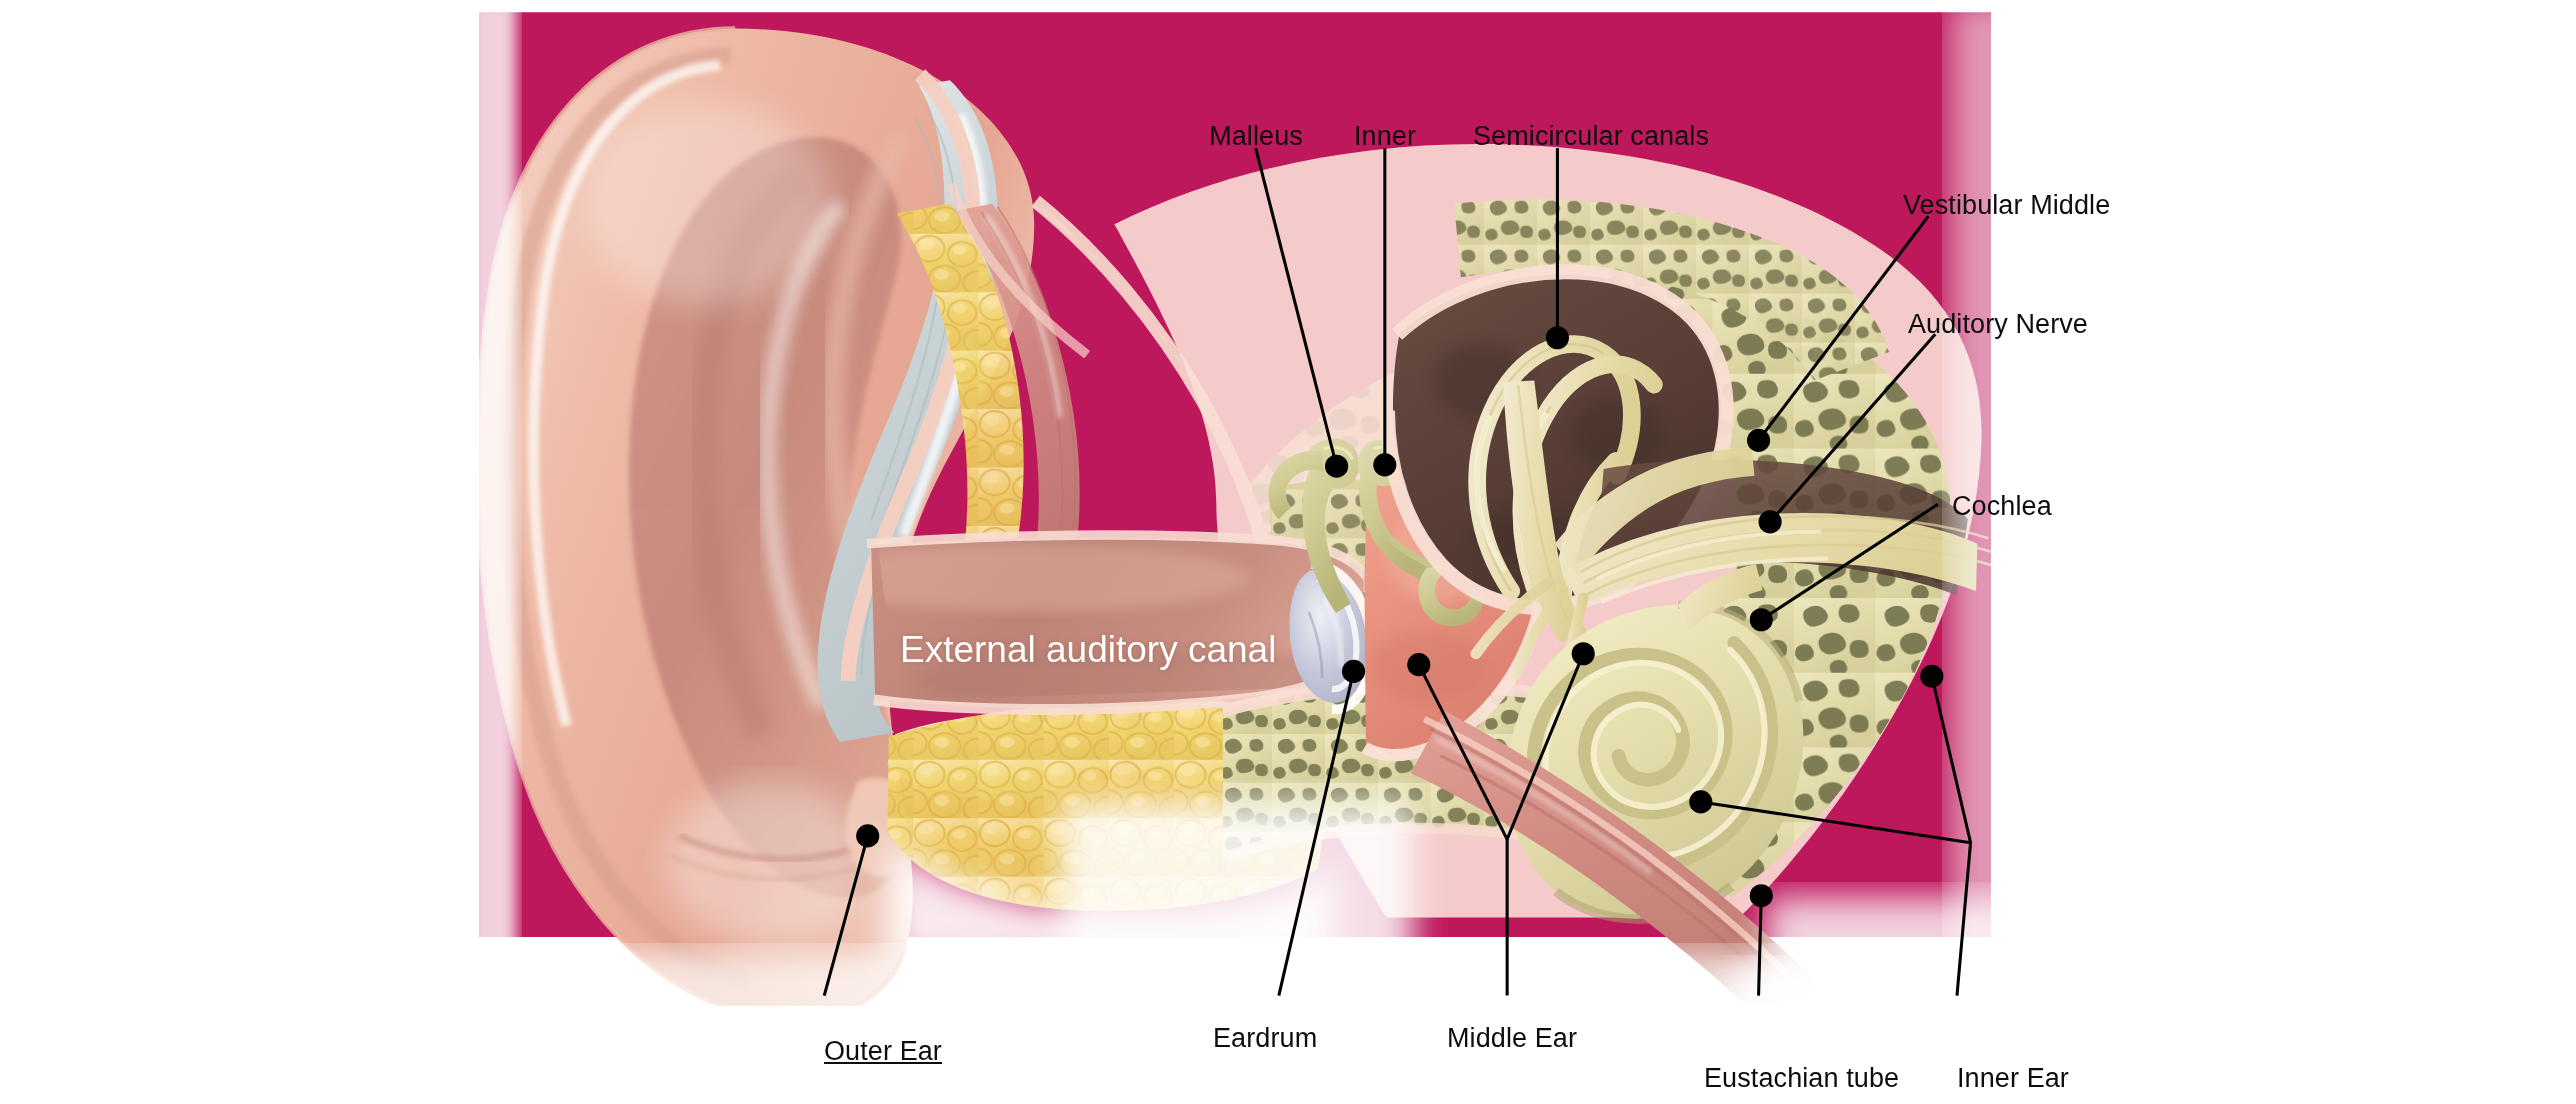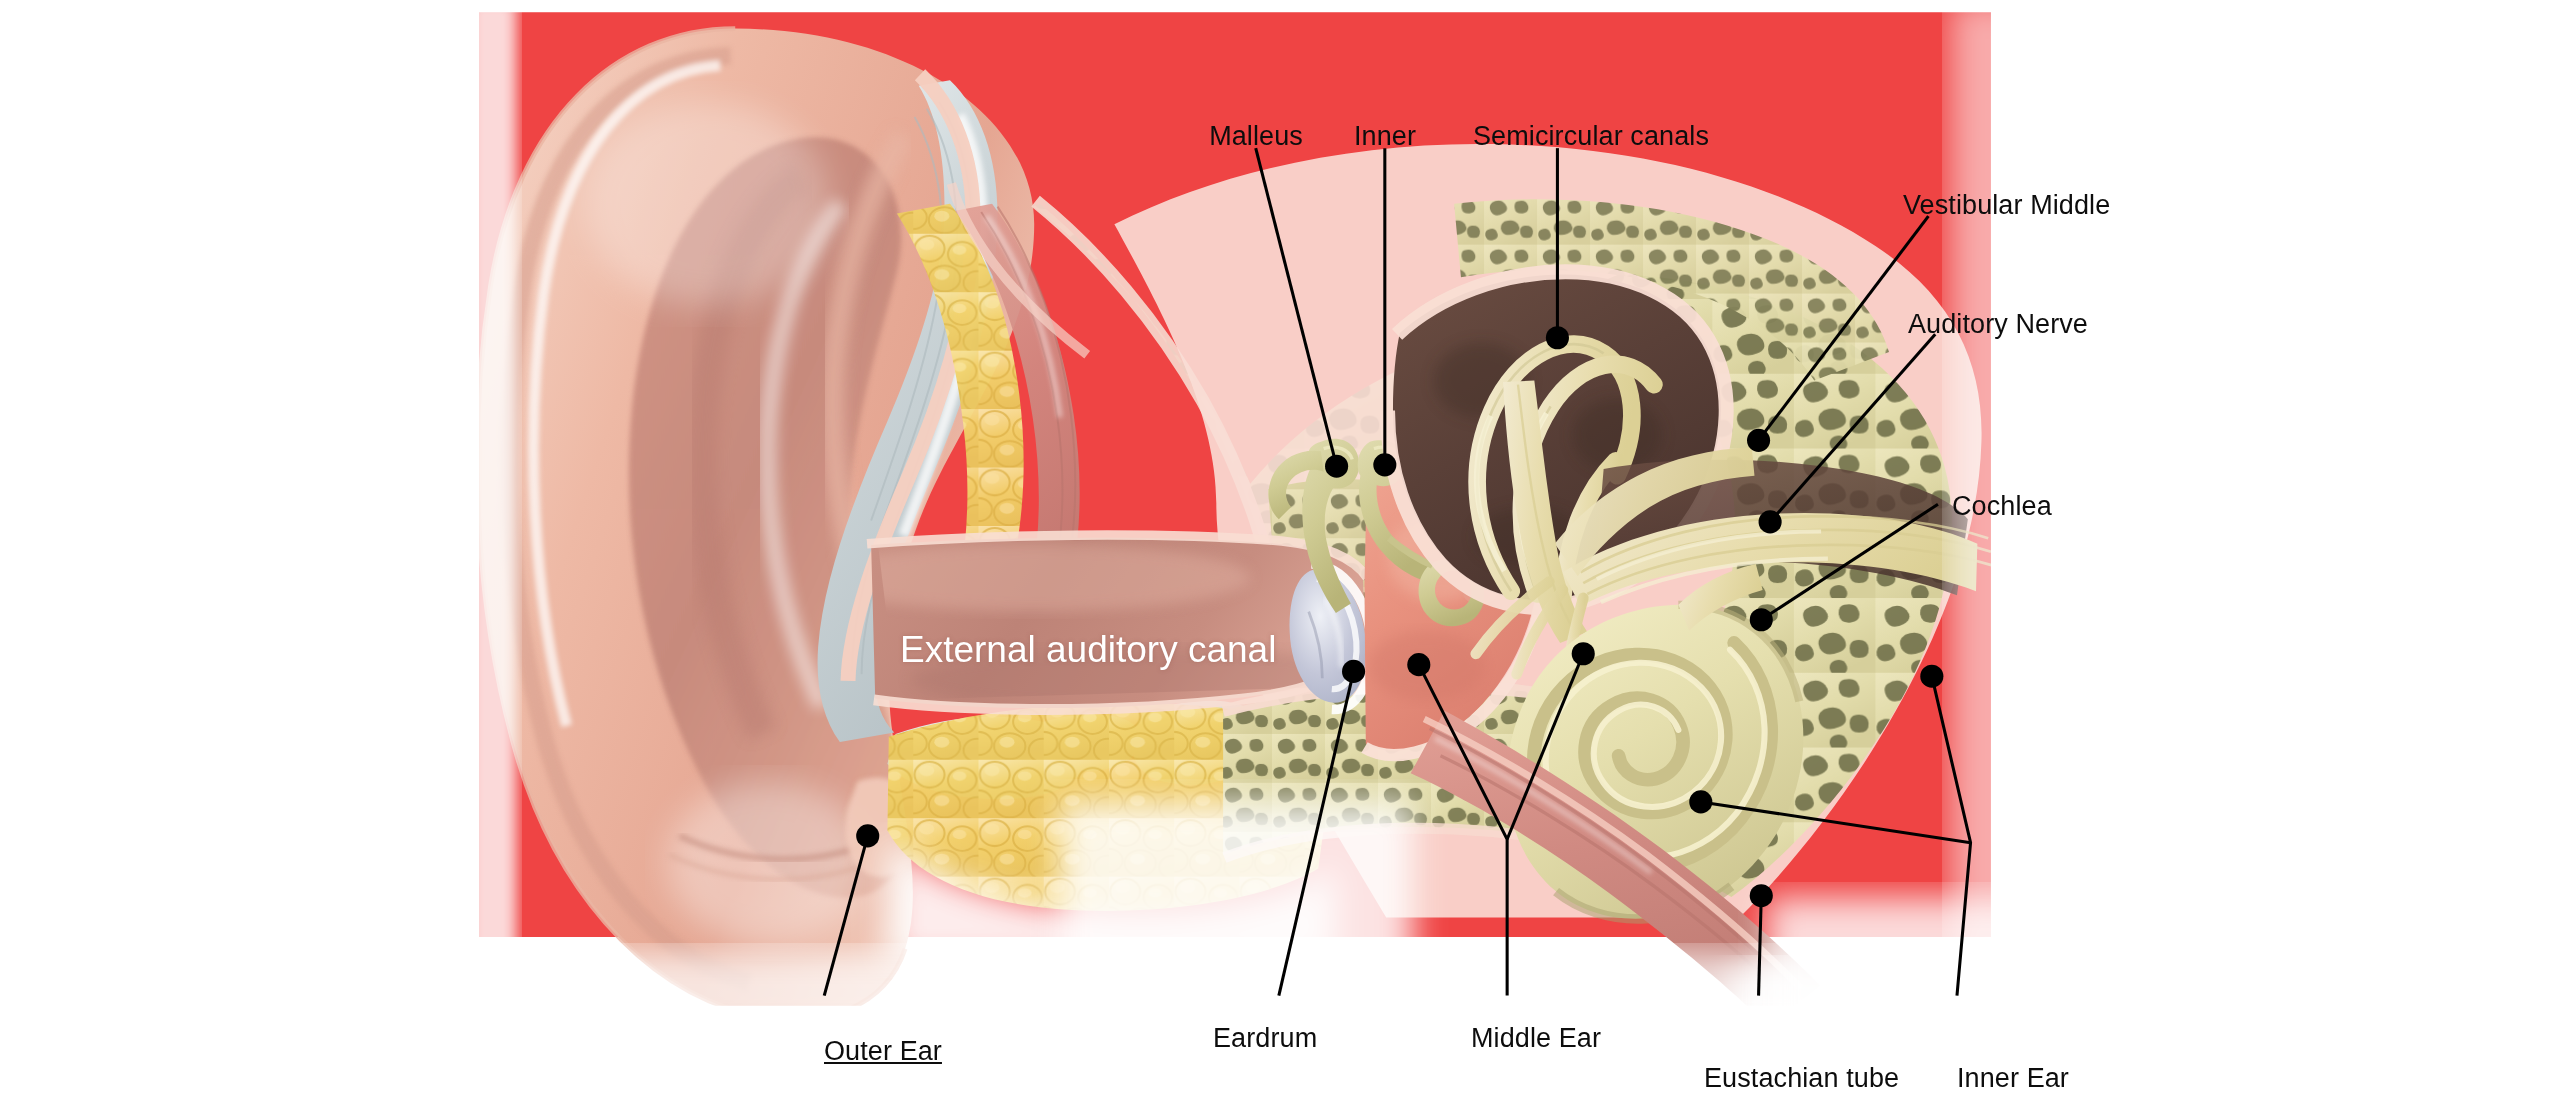--- a/index.html
+++ b/index.html
@@ -2,21 +2,21 @@
 <html style="font-size:11px"><head>
 <meta charset="utf-8">
 <title>Ear Anatomy Diagram</title>
 <style>
   html,body{margin:0;padding:0;background:#ffffff;}
   body{
     width:2576px;height:1105px;
     font-family:"Liberation Sans", sans-serif;
     overflow:hidden;position:relative;
   }
-  #stage{position:relative;width:2576px;height:937px;background:#ef4444;}
+  #stage{position:relative;width:2576px;height:937px;background:#be185d;}
   #art{position:absolute;left:0;top:0;width:2576px;height:1105px;}
   .lbl{
     position:absolute;
     color:#0d0d0d;
     font-size:27px;
     font-family:"Liberation Sans", sans-serif;
     white-space:nowrap;
     letter-spacing:0.1px;
   }
   .lbl.center{transform:translateX(-50%);}
@@ -528,21 +528,21 @@
 
   <div id="label-layer">
       <div class="lbl center" style="left: 1256px; top: 121px;">Malleus</div>
       <div class="lbl center" style="left: 1385px; top: 121px;">Inner</div>
       <div class="lbl center" style="left: 1591px; top: 121px;">Semicircular canals</div>
       <div class="lbl" style="left: 1903px; top: 190px;">Vestibular Middle</div>
       <div class="lbl" style="left: 1908px; top: 309px;">Auditory Nerve</div>
       <div class="lbl" style="left: 1952px; top: 491px;">Cochlea</div>
       <div class="lbl" style="left: 824px; top: 1036px; text-decoration: underline;">Outer Ear</div>
       <div class="lbl" style="left: 1213px; top: 1023px;">Eardrum</div>
-      <div class="lbl" style="left: 1447px; top: 1023px; margin-left: 24px;">Middle Ear</div>
+      <div class="lbl" style="left: 1447px; top: 1023px;">Middle Ear</div>
       <div class="lbl" style="left: 1704px; top: 1023px; margin-top: 40px;">Eustachian tube</div>
       <div class="lbl" style="left: 1957px; top: 1023px; margin-top: 40px;">Inner Ear</div>
     </div>
   <div id="overlay-label-layer">
       <div class="canal-lbl" style="left: 900px; top: 629px;">External auditory canal</div>
     </div>
 
 </div>
 
 

